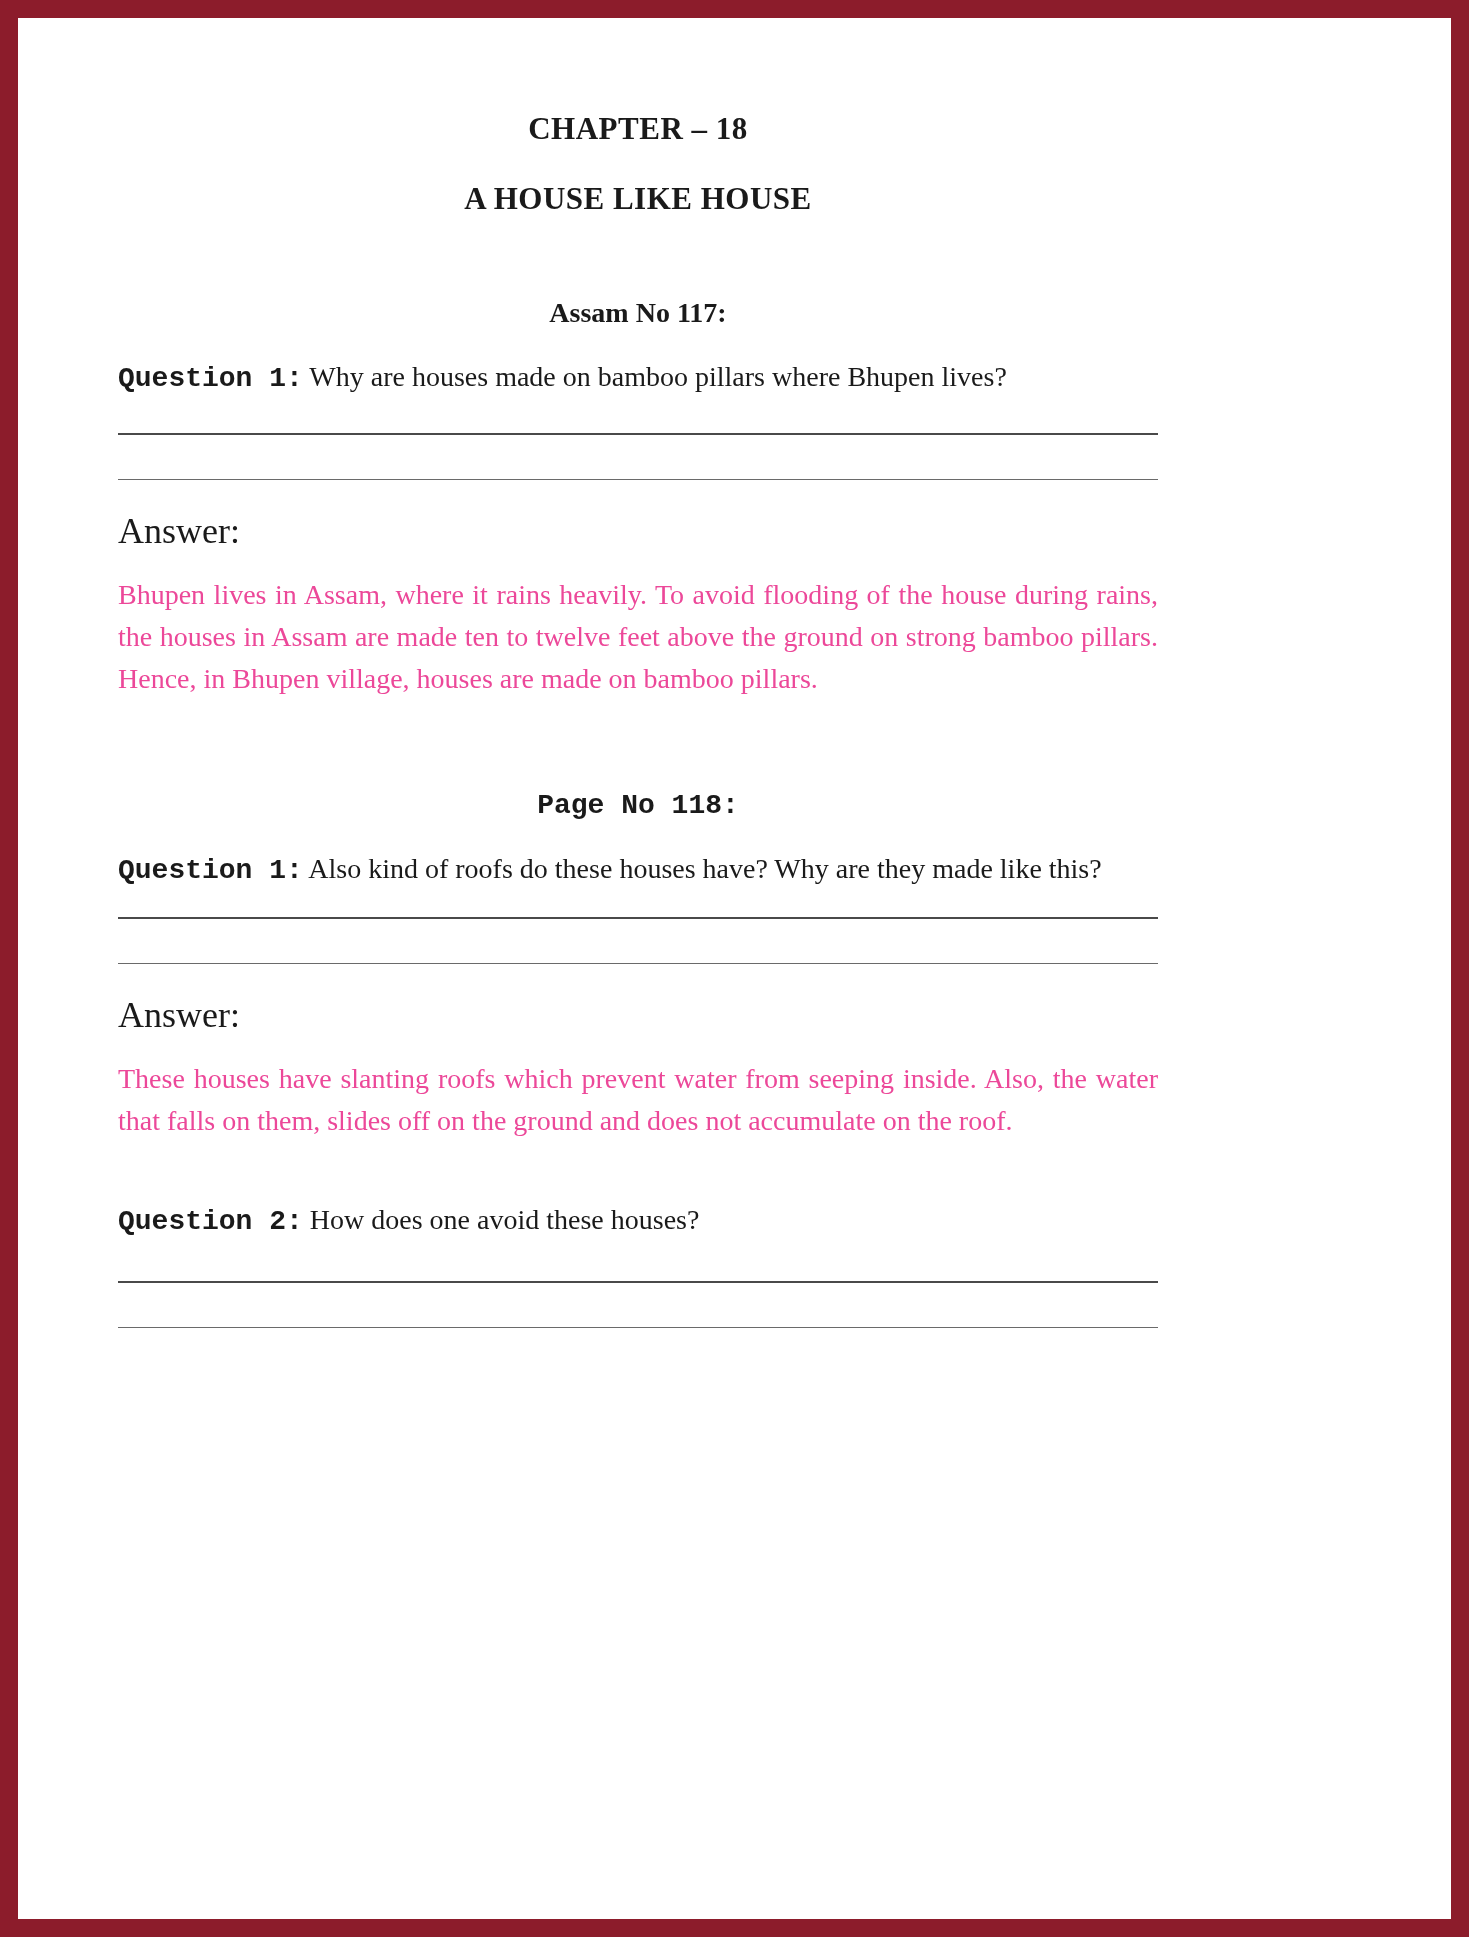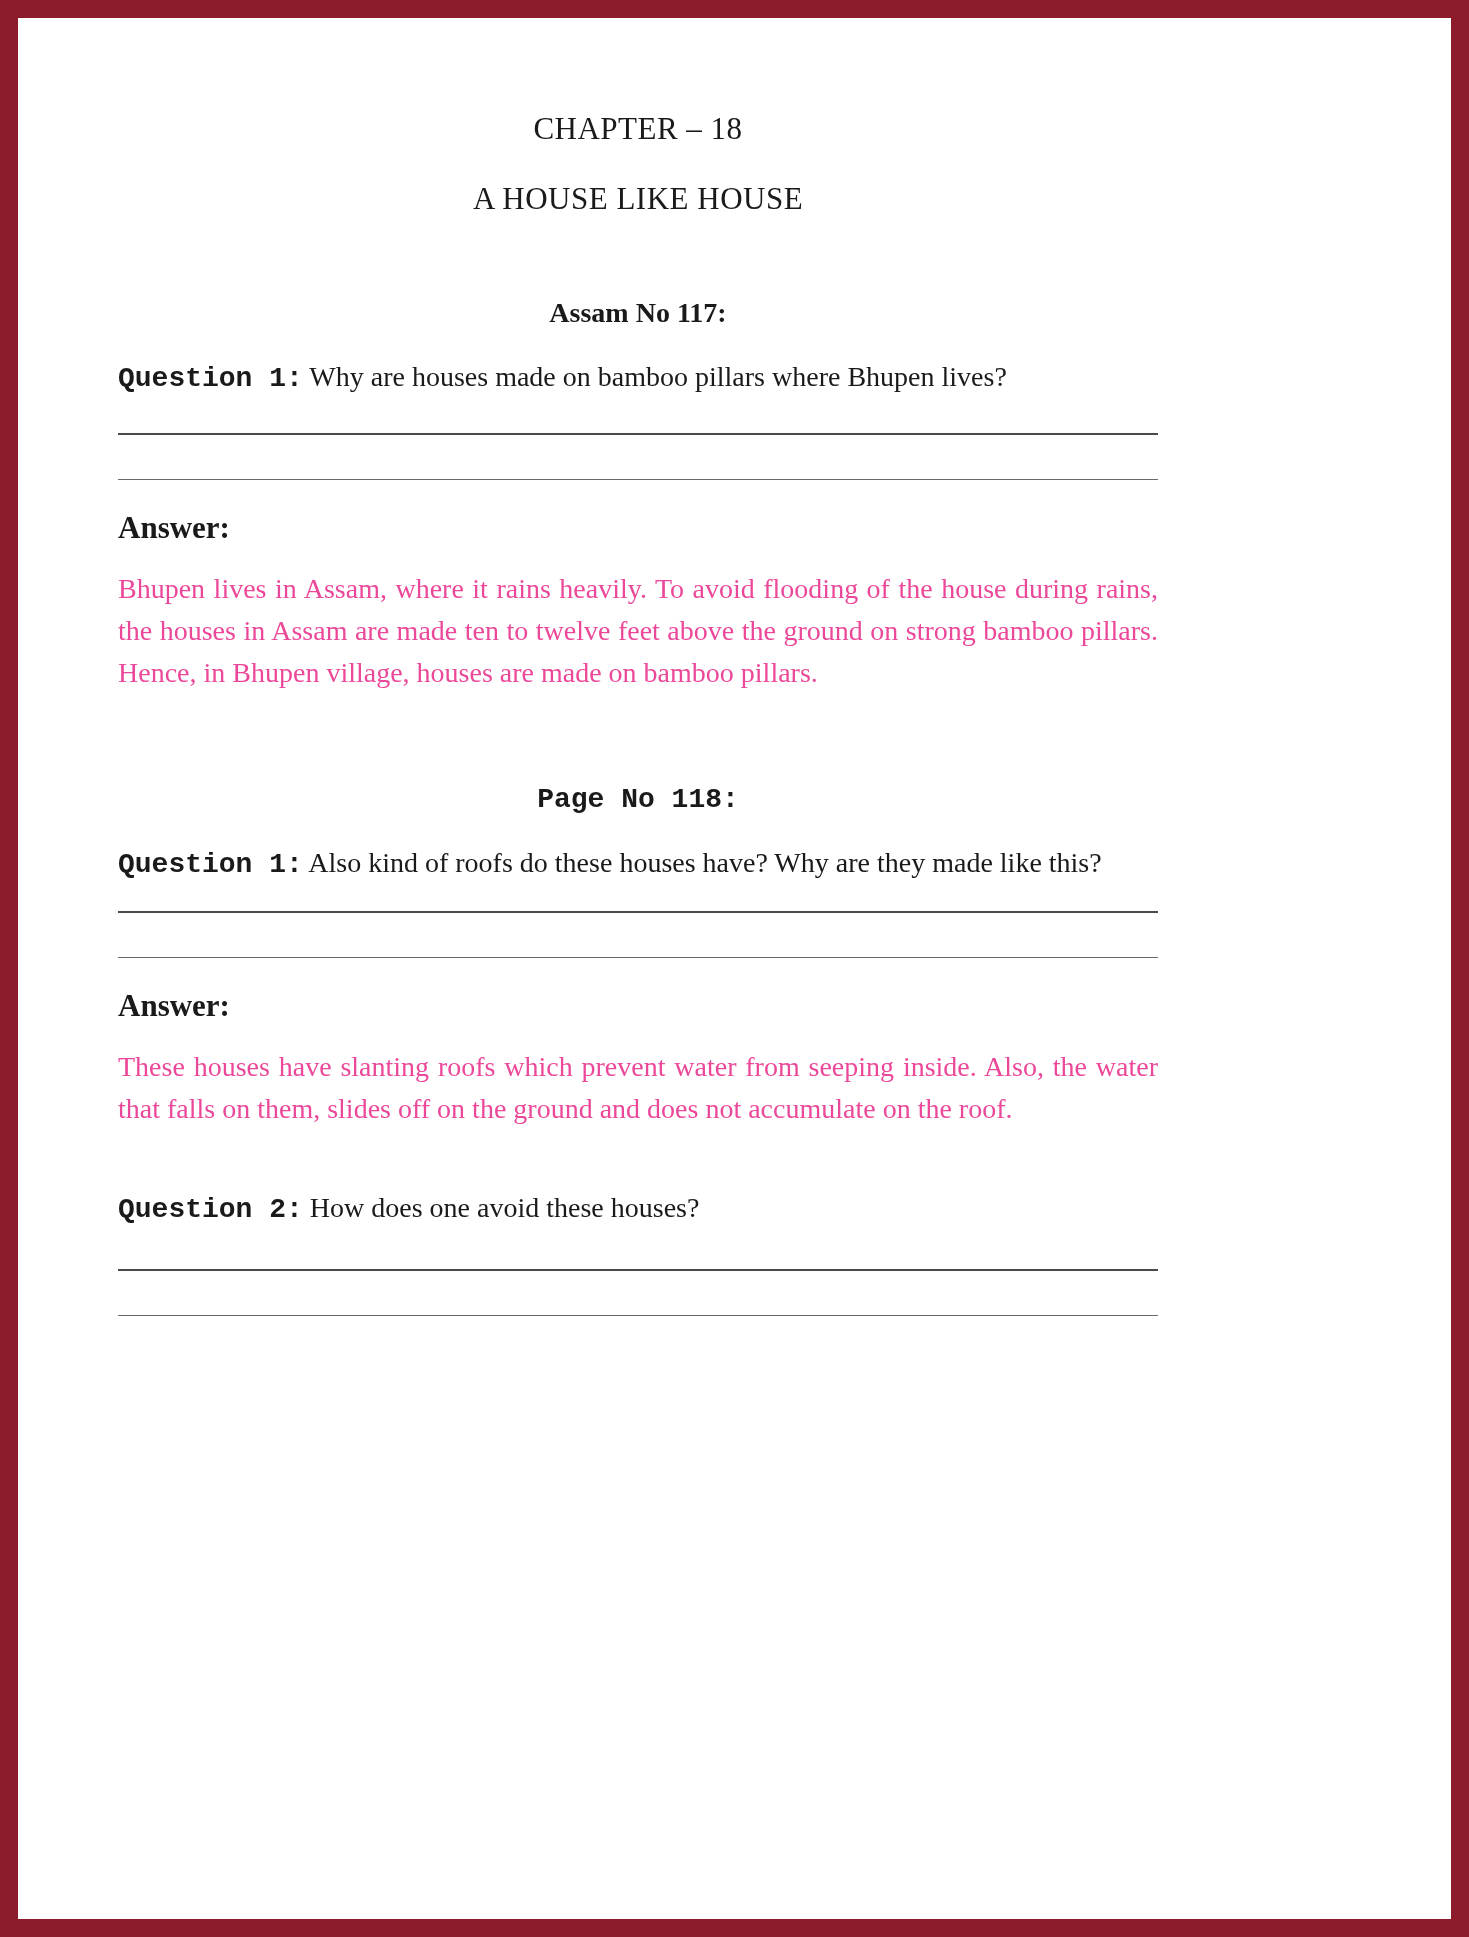--- a/index.html
+++ b/index.html
@@ -63,21 +63,21 @@
     position: absolute;
     left: 92px;
     top: 0;
     width: 1040px;
   }
 
   
   .chapter-title,
   .chapter-subtitle {
     text-align: center;
-    font-weight: normal;
+    font-weight: bold;
     letter-spacing: 0.5px;
     color: #1a1a1a;
   }
   .chapter-title {
     font-size: 31px;
     margin-top: 85px;
   }
   .chapter-subtitle {
     font-size: 31px;
     margin-top: 34px;
@@ -99,22 +99,22 @@
     color: #1a1a1a;
     margin-top: 28px;
   }
   .question.q-p118 { text-align: left; }
   .q-label {
     font-weight: bold;
     font-family: Liberation Mono, monospace;
   }
 
   .answer-label {
-    font-size: 31px;
-    font-weight: bold;
+    font-size: 36px;
+    font-weight: normal;
     color: #1a1a1a;
     margin-top: 30px;
   }
 
   .answer-body {
     font-size: 28px;
     line-height: 1.5;
     text-align: justify;
     color: #ec4899;
     margin-top: 22px;

